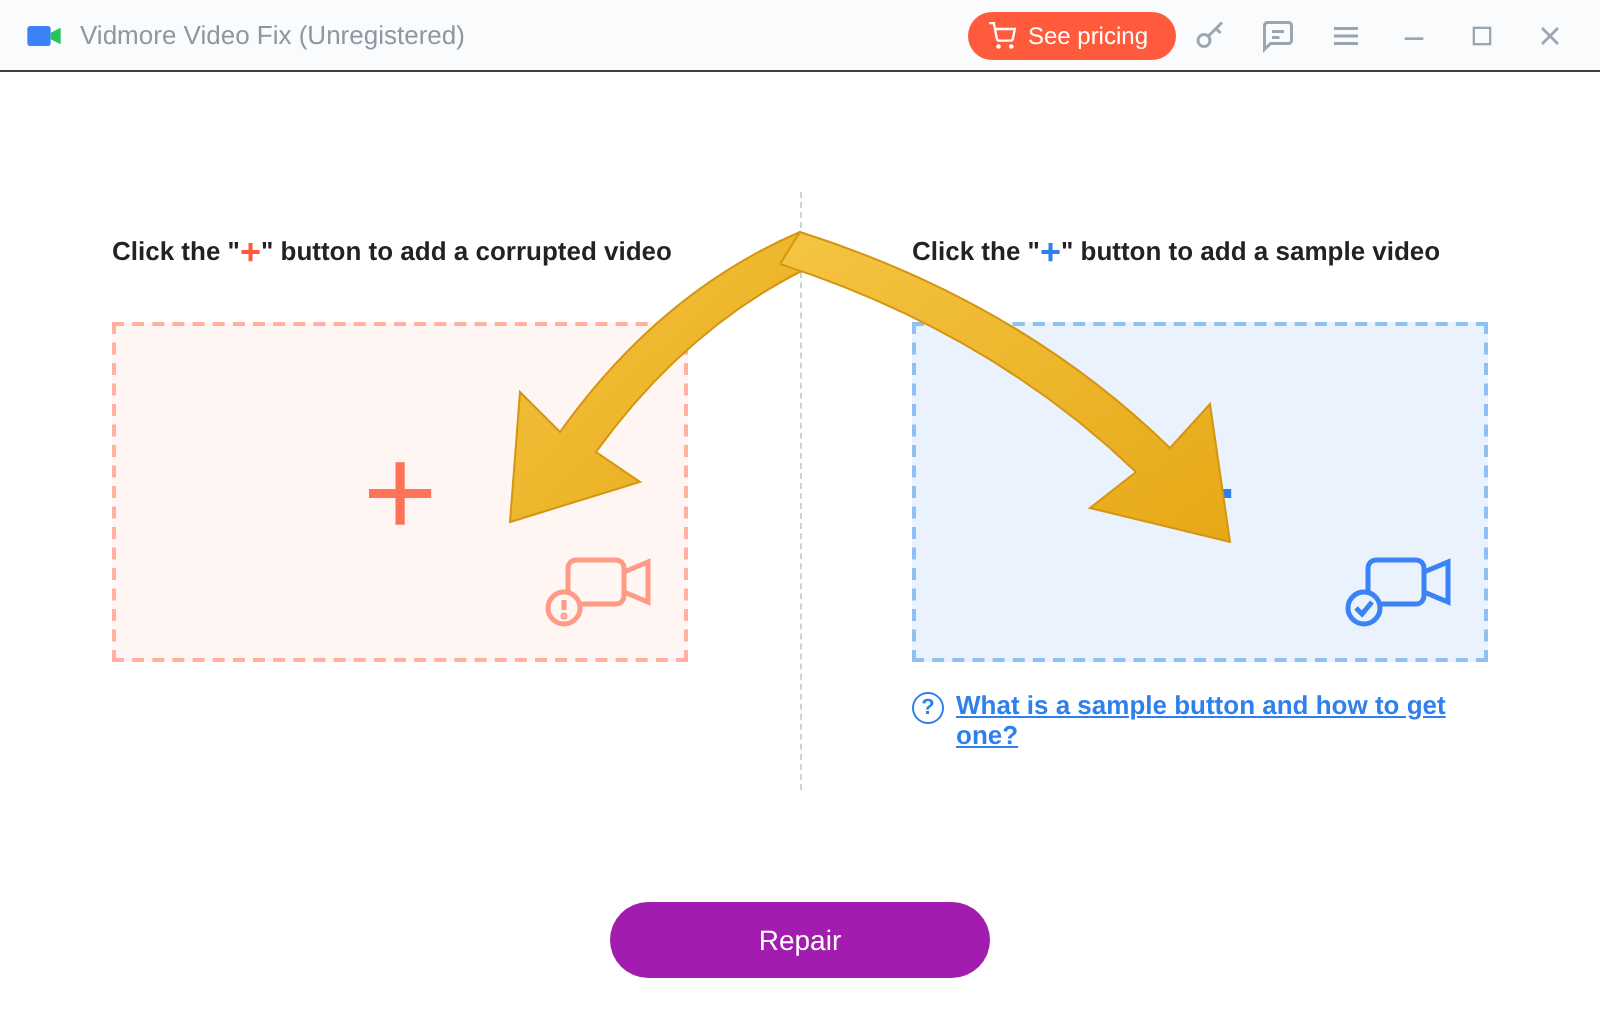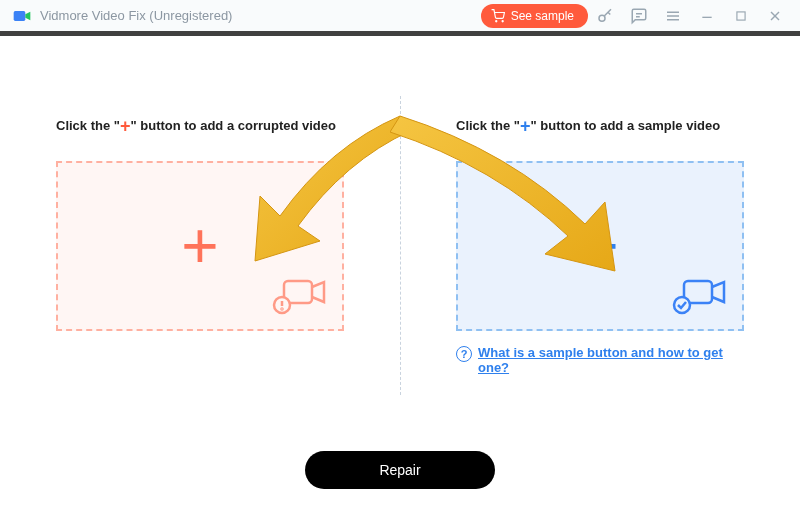--- a/index.html
+++ b/index.html
@@ -10,21 +10,21 @@
     background: #fff;
     overflow: hidden;
     position: relative;
   }
   .titlebar {
     height: 36px;
     background: #f9fbfc;
     display: flex;
     align-items: center;
     padding: 0 8px 0 12px;
-    border-bottom: 5px solid #404040;
+    border-bottom: 1px solid #404040;
   }
   .logo {
     width: 20px; height: 20px;
     margin-right: 8px;
     display: inline-flex; align-items: center; justify-content: center;
   }
   .title {
     color: #8c97a2;
     font-size: 13px;
     flex: 0 0 auto;
@@ -127,21 +127,21 @@
     display: inline-flex; align-items: center; justify-content: center;
     flex-shrink: 0; margin-top: 1px;
   }
   .repair-btn {
     position: absolute;
     left: 50%;
     transform: translateX(-50%);
     bottom: 26px;
     width: 190px;
     height: 38px;
-    background: #000000;
+    background: #a21caf;
     color: #fff;
     border-radius: 19px;
     display: flex;
     align-items: center;
     justify-content: center;
     font-size: 14px;
     cursor: pointer;
   }
   .arrow {
     position: absolute;
@@ -159,21 +159,21 @@
       </svg>
   </span>
   <span class="title">Vidmore Video Fix (Unregistered)</span>
   <span class="tb-spacer"></span>
   <div class="pricing-btn">
     <svg width="14" height="14" viewBox="0 0 24 24" fill="none" stroke="#fff" stroke-width="2">
         <circle cx="9" cy="21" r="1"></circle>
         <circle cx="20" cy="21" r="1"></circle>
         <path d="M1 1h4l2.6 13.4a2 2 0 0 0 2 1.6h9.7a2 2 0 0 0 2-1.6L23 6H6"></path>
       </svg>
-    <span>See sample</span>
+    <span>See pricing</span>
   </div>
   <div class="tb-icon">
     <svg width="18" height="18" viewBox="0 0 24 24" fill="none" stroke-width="2">
         <circle cx="8" cy="15" r="4"></circle>
         <path d="M11 12 L20 3 M16 7 L19 10"></path>
       </svg>
   </div>
   <div class="tb-icon">
     <svg width="18" height="18" viewBox="0 0 24 24" fill="none" stroke-width="2">
         <path d="M21 15a2 2 0 0 1-2 2H7l-4 4V5a2 2 0 0 1 2-2h14a2 2 0 0 1 2 2z"></path>

